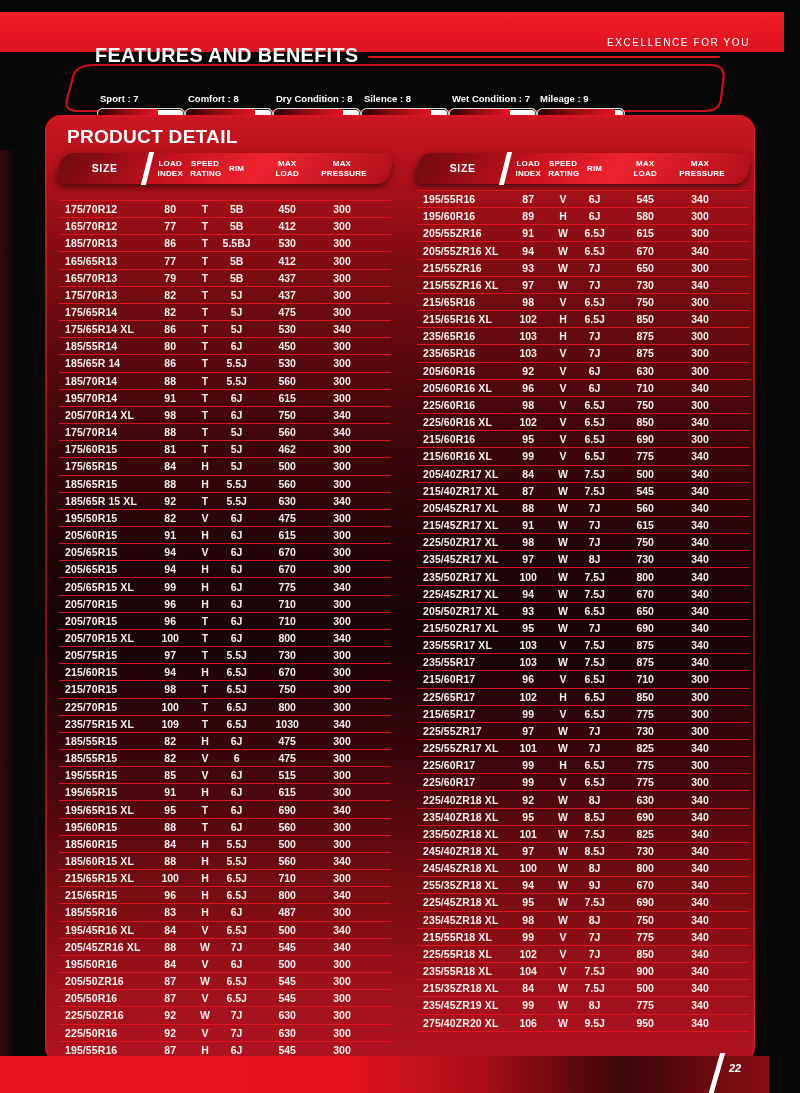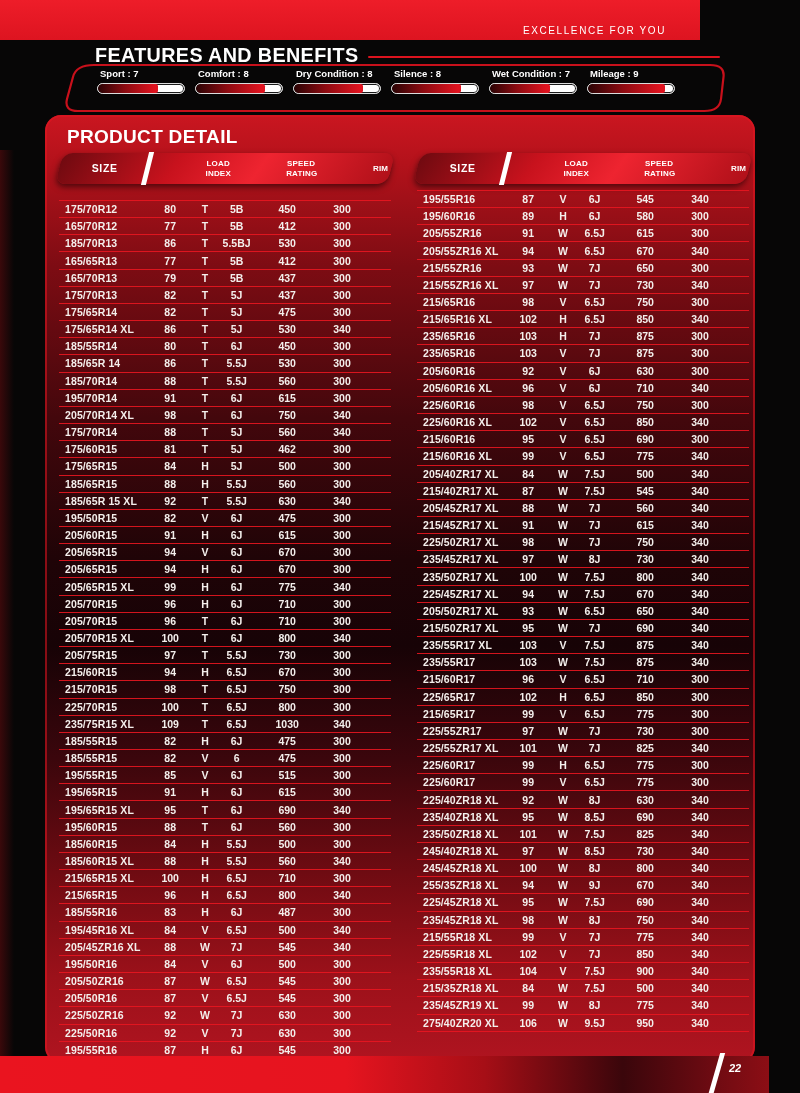--- a/index.html
+++ b/index.html
@@ -1,49 +1,49 @@
 <!DOCTYPE html>
 <html><head>
 <meta charset="utf-8">
 <style>
   html,body{margin:0;padding:0;background:#000;}
   .page{position:relative;width:800px;height:1093px;background:#070606;overflow:hidden;
         font-family:"Liberation Sans",sans-serif;-webkit-font-smoothing:antialiased;}
   .left-tint{position:absolute;left:0;top:150px;width:14px;height:910px;
         background:linear-gradient(90deg,rgba(120,12,16,.45),rgba(120,12,16,0));}
   
-  .top-band{position:absolute;left:0;top:0;width:700px;height:40px;
+  .top-band{position:absolute;left:0;top:12px;width:784px;height:40px;
         background:linear-gradient(180deg,#ee1d29,#dd1420);text-align:center;}
   .tagline{position:absolute;right:34px;top:25px;color:#fff;font-size:10px;letter-spacing:1.6px;}
   
   .fb-title{position:absolute;left:95px;top:43px;font-size:21px;font-weight:bold;color:#fff;
         letter-spacing:.4px;transform:scaleX(.94);transform-origin:left;white-space:nowrap;}
   .fb-line{position:absolute;left:368px;top:56px;width:352px;height:2px;background:#dd131e;border-radius:2px;}
   .fb-outline{position:absolute;left:56px;top:62px;}
-  .features-list{position:absolute;left:97px;top:68px;display:flex;gap:10px;}
+  .features-list{position:absolute;left:97px;top:93px;display:flex;}
   .feature{width:88px;}
   .feature .flabel{color:#fff;font-size:9.5px;font-weight:bold;padding-left:3px;white-space:nowrap;}
   .feature .fbar{margin-top:4px;height:9px;border:1px solid #dcdcdc;border-radius:6px;background:#fff;
         position:relative;overflow:hidden;box-shadow:0 0 0 1px #1a1a1a inset;}
   .feature .ffill{position:absolute;left:0;top:0;bottom:0;border-radius:6px 3px 3px 6px;
         background:linear-gradient(90deg,#2a0304,#8c0b11 45%,#e0131f 95%);}
   
   .panel{position:absolute;left:45px;top:115px;width:710px;height:948px;border-radius:16px;
         box-shadow:inset 0 0 0 2px rgba(228,22,32,.55);
         background:linear-gradient(180deg,#ca1620 0%,#b4121b 5%,#7d0c13 16%,#43070c 32%,
           #1f0407 47%,#170306 56%,#3b060c 68%,#6f0b12 80%,#9c111a 91%,#b01420 100%);}
   .panel-title{position:absolute;left:22px;top:11px;font-size:19px;font-weight:bold;color:#fff;letter-spacing:.3px;}
   .thead{position:absolute;top:38px;width:332px;height:31px;}
   .thead.left{left:14px}.thead.right{left:372px}
   .thead-bg{position:absolute;inset:0;transform:skewX(-14deg);border-radius:10px;
         background:linear-gradient(115deg,#6f0a10 0%,#c8121d 35%,#ee2430 60%,#b01019 100%);
         box-shadow:0 3px 6px rgba(0,0,0,.55);}
   .thead-slash{position:absolute;left:26%;top:-1px;bottom:-1px;width:5px;background:#fff;transform:skewX(-14deg);}
   .thead-row{position:absolute;inset:0;display:grid;
-        grid-template-columns:27.5% 12% 9% 10% 20.5% 12.5% 8.5%;align-items:center;gap:48px;}
+        grid-template-columns:27.5% 12% 9% 10% 20.5% 12.5% 8.5%;align-items:center;}
   .thead-row .hcell{color:#fff;font-weight:bold;font-size:8px;line-height:1.18;text-align:center;letter-spacing:.2px;}
   .thead-row .hcell.size{font-size:10.5px;letter-spacing:.6px;}
   
   .tbody{position:absolute;top:75px;width:332px;display:flex;flex-direction:column;
         border-top:1px solid rgba(232,22,32,.9);}
   .tbody.left{left:14px;height:858px;margin-top:10px;}
   .tbody.right{left:372px;height:841px;}
   .trow{flex:1;display:grid;grid-template-columns:27.5% 12% 9% 10% 20.5% 12.5% 8.5%;
         align-items:center;border-bottom:1px solid rgba(232,22,32,.9);}
   .trow .cell{color:#f4efec;font-size:10.5px;font-weight:bold;text-align:center;white-space:nowrap;}

